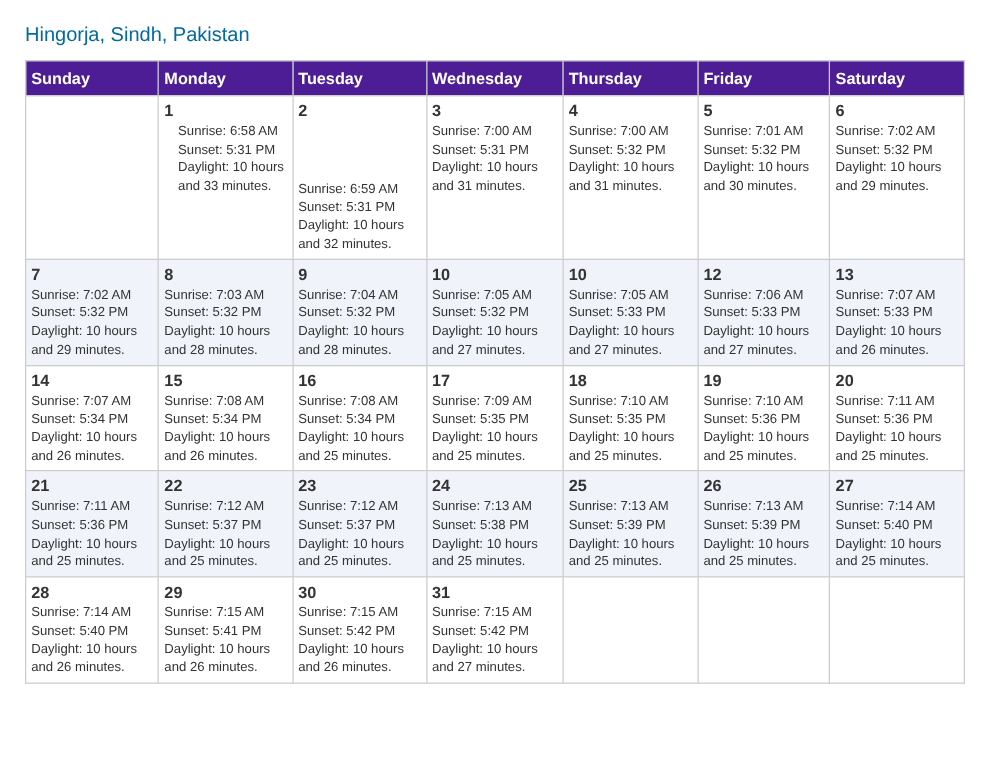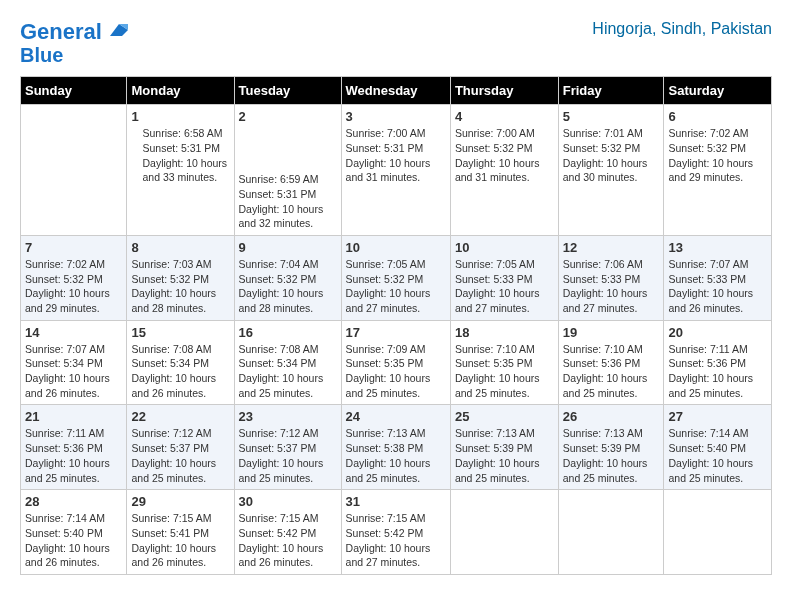--- a/index.html
+++ b/index.html
@@ -85,39 +85,27 @@
     .empty-cell {
       background: #f9f9f9;
     }
     tr:nth-child(even) td {
       background: #f0f4fa;
     }
     tr:nth-child(odd) td {
       background: #fff;
     }
     .calendar thead tr th {
-      background: #000000;
+      background: #4c1d95;
     }
   </style>
 </head>
 <body>
 
 <div class="header">
-  <div class="logo">
-    <div>
-      <div class="logo-text">
-        <span>General</span>
-        <svg class="logo-icon" viewBox="0 0 30 20">
-          <polygon points="0,20 15,0 30,10 20,20" fill="#1a73c7"></polygon>
-          <polygon points="15,0 30,10 30,0" fill="#5ba8e8"></polygon>
-        </svg>
-      </div>
-      <div class="logo-text" style="color:#1a73c7; font-size:20px;">Blue</div>
-    </div>
-  </div>
   <div class="title-block">
     <h2>Hingorja, Sindh, Pakistan</h2>
   </div>
 </div>
 
 <table class="calendar">
   <thead>
     <tr>
     <th>Sunday</th>
         <th>Monday</th>

